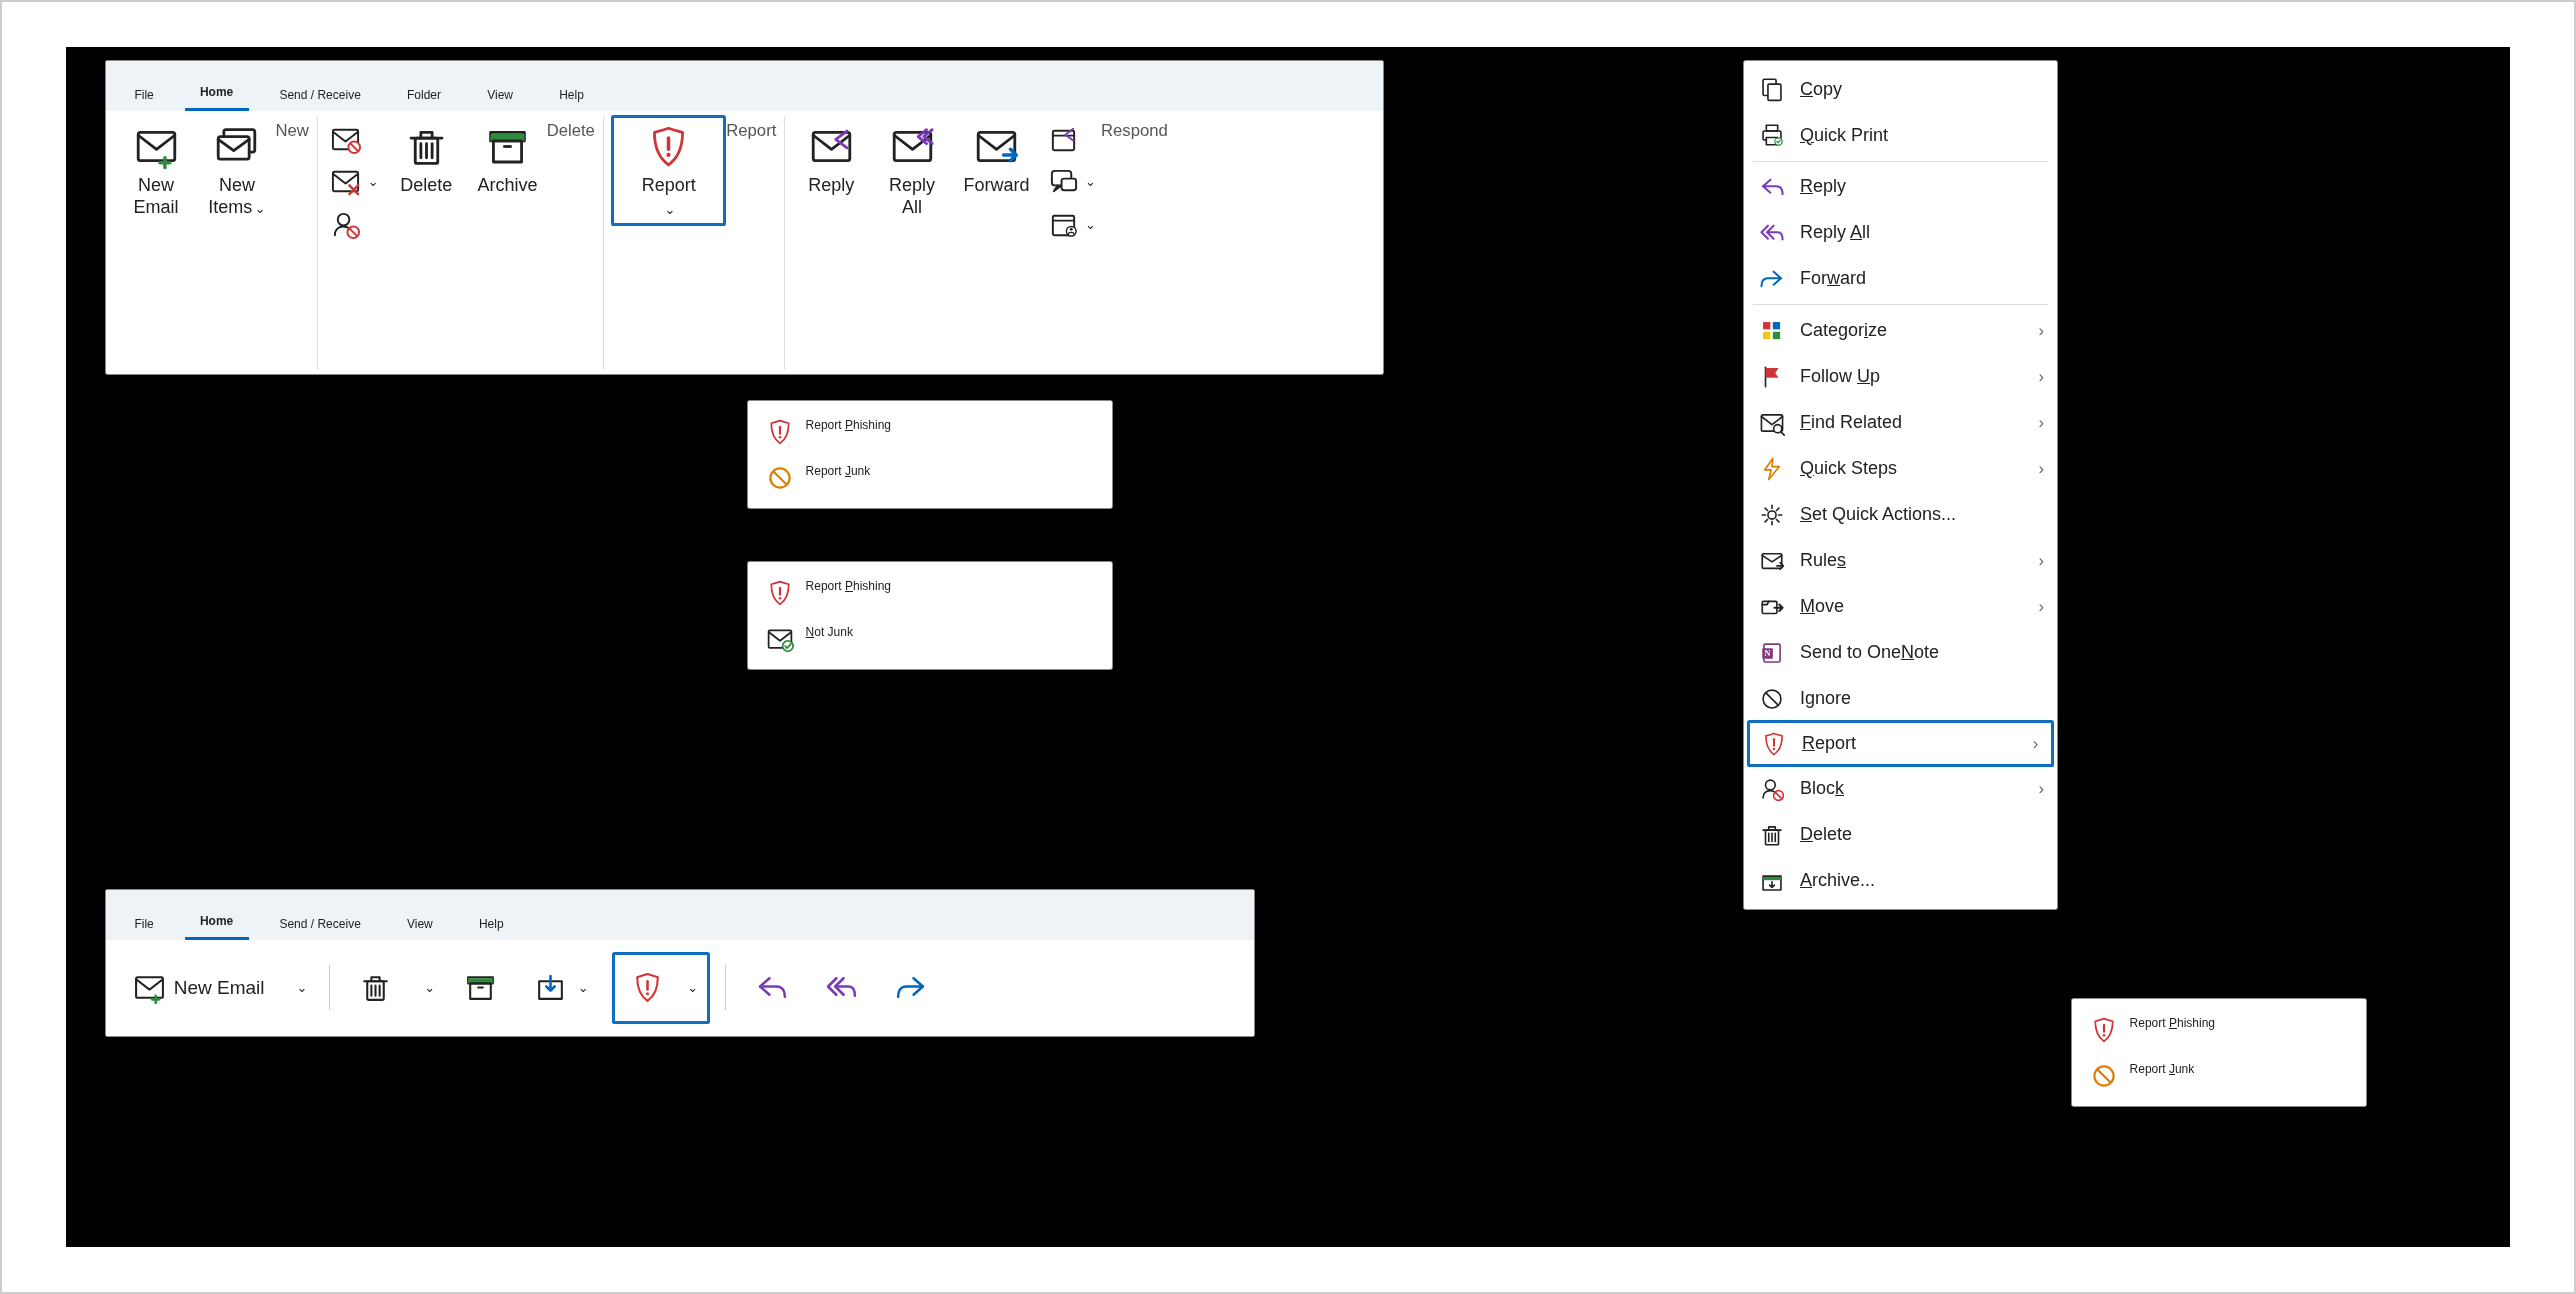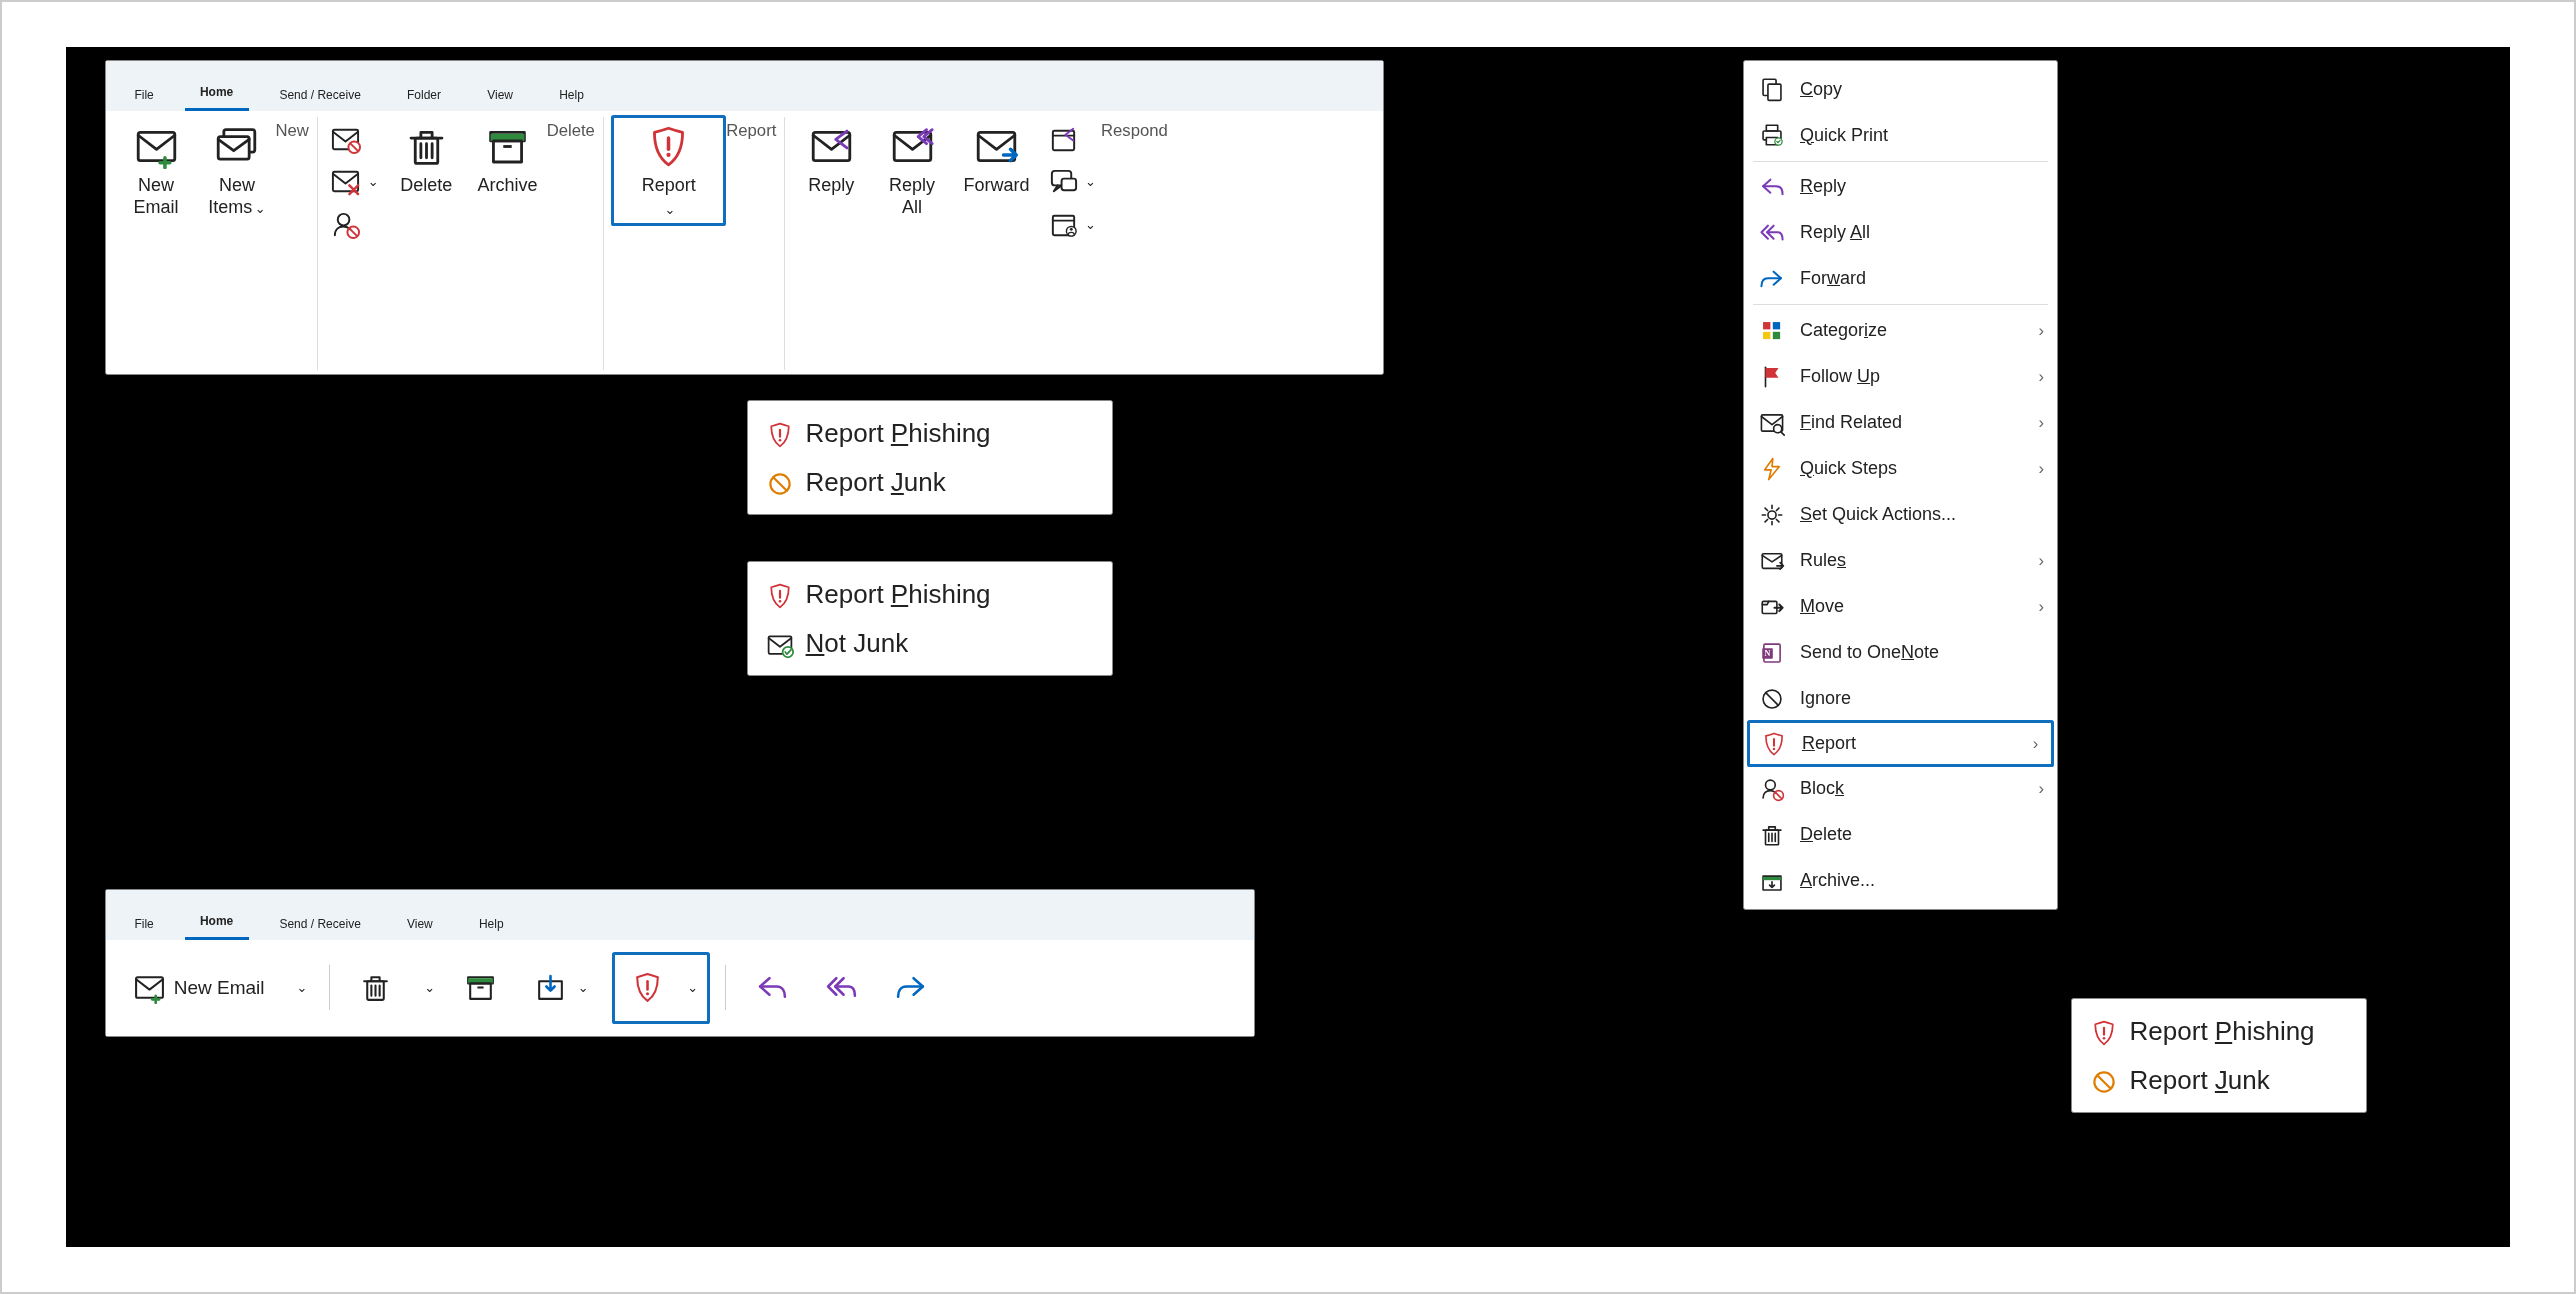--- a/index.html
+++ b/index.html
@@ -110,23 +110,23 @@
 
   
   .popout {
     position: absolute;
     background: #fff;
     border: 1.9px solid #888;
     border-radius: 2.6px;
     padding: 7.7px 6.4px;
   }
   .popout .mi {
-    display:flex; align-items:flex-end; gap:11.6px;
+    display:flex; align-items:flex-start; gap:11.6px;
     padding: 9px 11.6px;
-    font-size: 26px;
+    font-size: 12px;
     cursor:pointer;
     white-space: nowrap;
   }
   .popout .mi svg { width:28px; height:28px; flex:none; }
   .underline-char { text-decoration: underline; }
 
   
   .panel2 {
     position: absolute;
     left: 39px; top: 842px;

